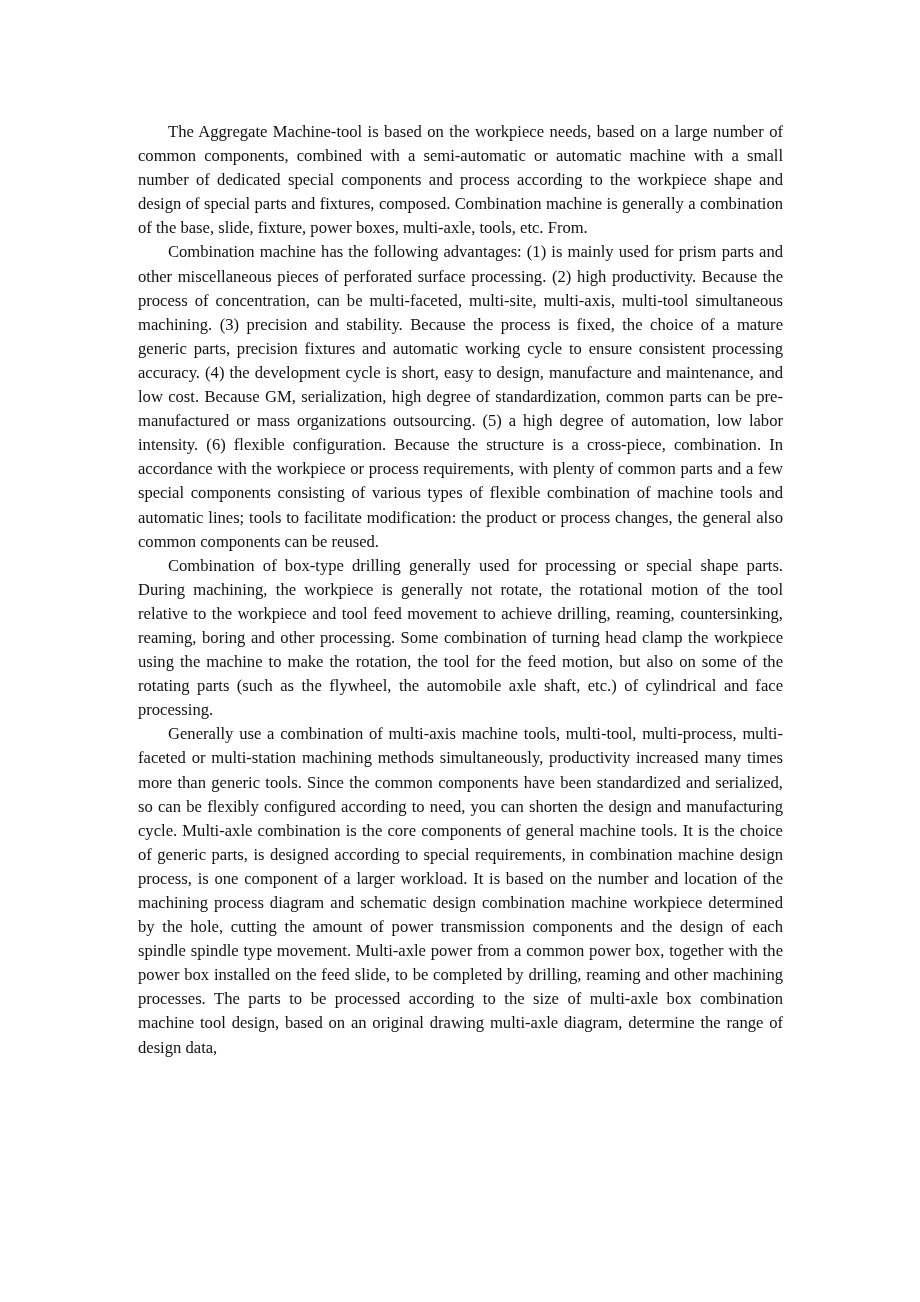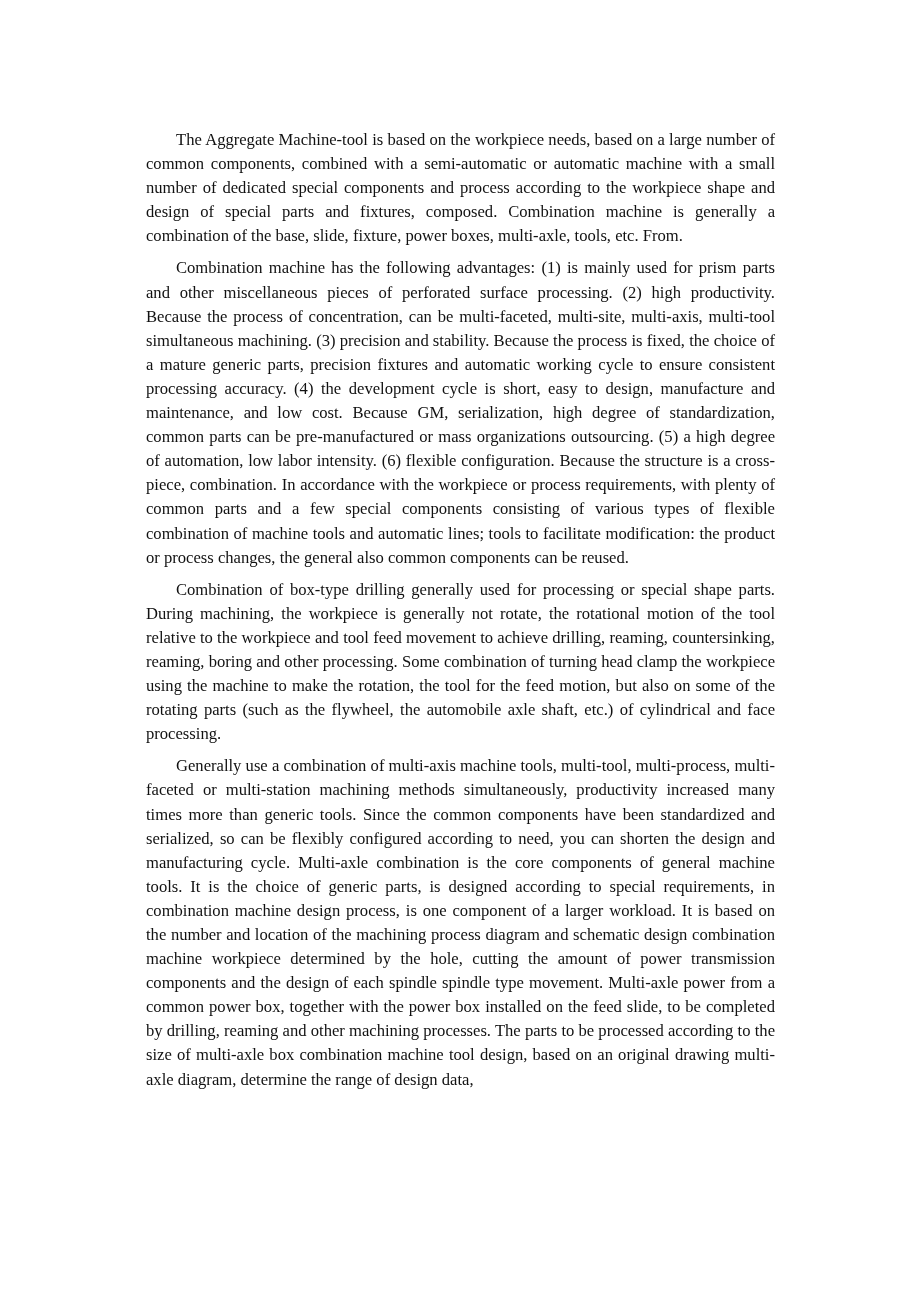--- a/index.html
+++ b/index.html
@@ -24,21 +24,21 @@
     .title {
       text-align: center;
       font-size: 20.5px;
       line-height: 28px;
       margin: 0 0 8px 0;
       padding-left: 24px;
       font-weight: normal;
       letter-spacing: 0.1px;
     }
     .para {
-      margin: 8px;
+      margin: 0;
       font-size: 16.6px;
       line-height: 24.1px;
       text-align: justify;
       text-indent: 30px;
       hyphens: none;
     }
   </style>
 </head>
 <body>
 

